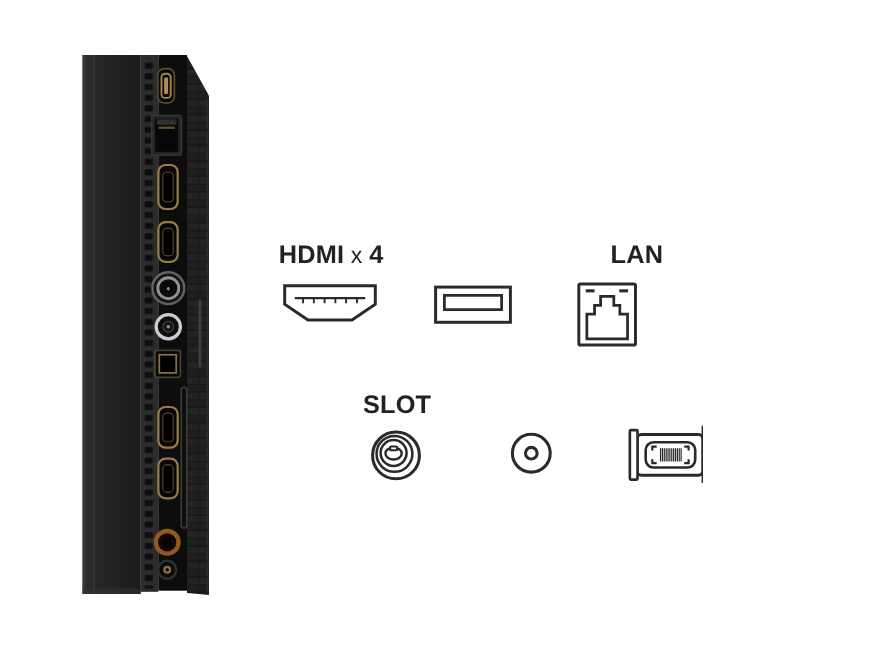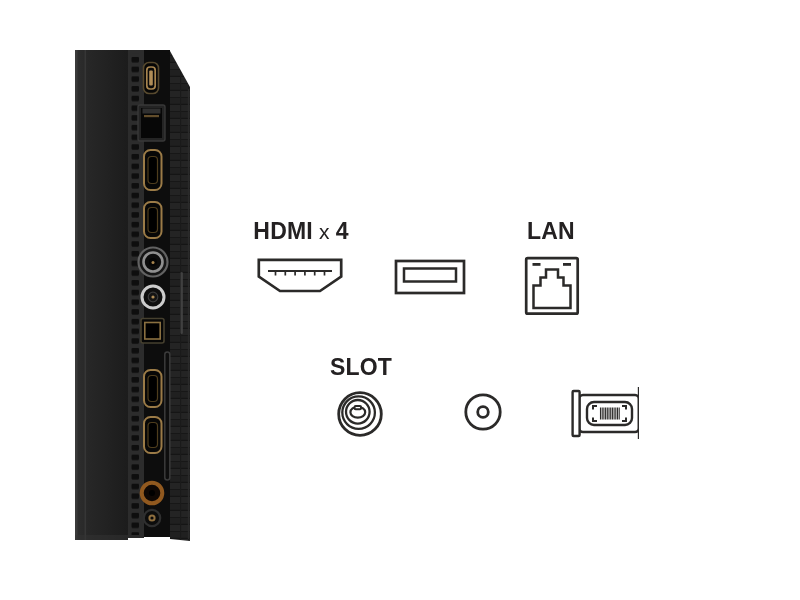--- a/index.html
+++ b/index.html
@@ -120,21 +120,21 @@
     <path d="M2.8 2.8 H85.2 V19.5 L64 34 H24 L2.8 19.5 Z" stroke-width="2.7"></path>
     <path d="M12 14 H76" stroke-width="2"></path>
     <path d="M19.5 14 V18.6 M29.3 14 V18.6 M39.1 14 V18.6 M48.9 14 V18.6 M58.7 14 V18.6 M68.5 14 V18.6" stroke-width="1.7"></path>
   </svg>
 
   <svg class="icon-svg" style="left:394px; top:259px;" width="72" height="36" viewBox="0 0 72 36" fill="none" stroke="#2b2a29">
     <rect x="2" y="2" width="68" height="32" stroke-width="2.7"></rect>
     <rect x="10" y="9.5" width="52" height="13" stroke-width="2.5"></rect>
   </svg>
 
-  <div class="lab" style="left:551px; top:220px;"><span>LAN</span></div>
+  <div class="lab" style="left:579px; top:220px;"><span>LAN</span></div>
   <svg class="icon-svg" style="left:524px; top:256px;" width="56" height="60" viewBox="0 0 56 60" fill="none" stroke="#2b2a29">
     <rect x="2.2" y="2.2" width="51.5" height="55.5" rx="1.5" stroke-width="2.7"></rect>
     <rect x="8.5" y="7" width="8" height="2.8" fill="#2b2a29" stroke="none"></rect>
     <rect x="39" y="7" width="8" height="2.8" fill="#2b2a29" stroke="none"></rect>
     <path d="M9.5 52 H46.5 V29.5 H39.5 V21.5 H34 V13.5 H22 V21.5 H16.5 V29.5 H9.5 Z" stroke-width="2.5"></path>
   </svg>
 
   <svg class="icon-svg" style="left:656px; top:258px;" width="44" height="42" viewBox="0 0 44 42" fill="none" stroke="#2b2a29">
     <rect x="2.6" y="2.6" width="38.8" height="34.8" rx="8.5" stroke-width="2.7"></rect>
     <path d="M14 9.5 H30 L34.5 14 V17.5 H32.8 V24 H34.5 V28 L31 31.5 H13 L9.5 28 V24 H11.2 V17.5 H9.5 V14 Z" stroke-width="2.2"></path>

